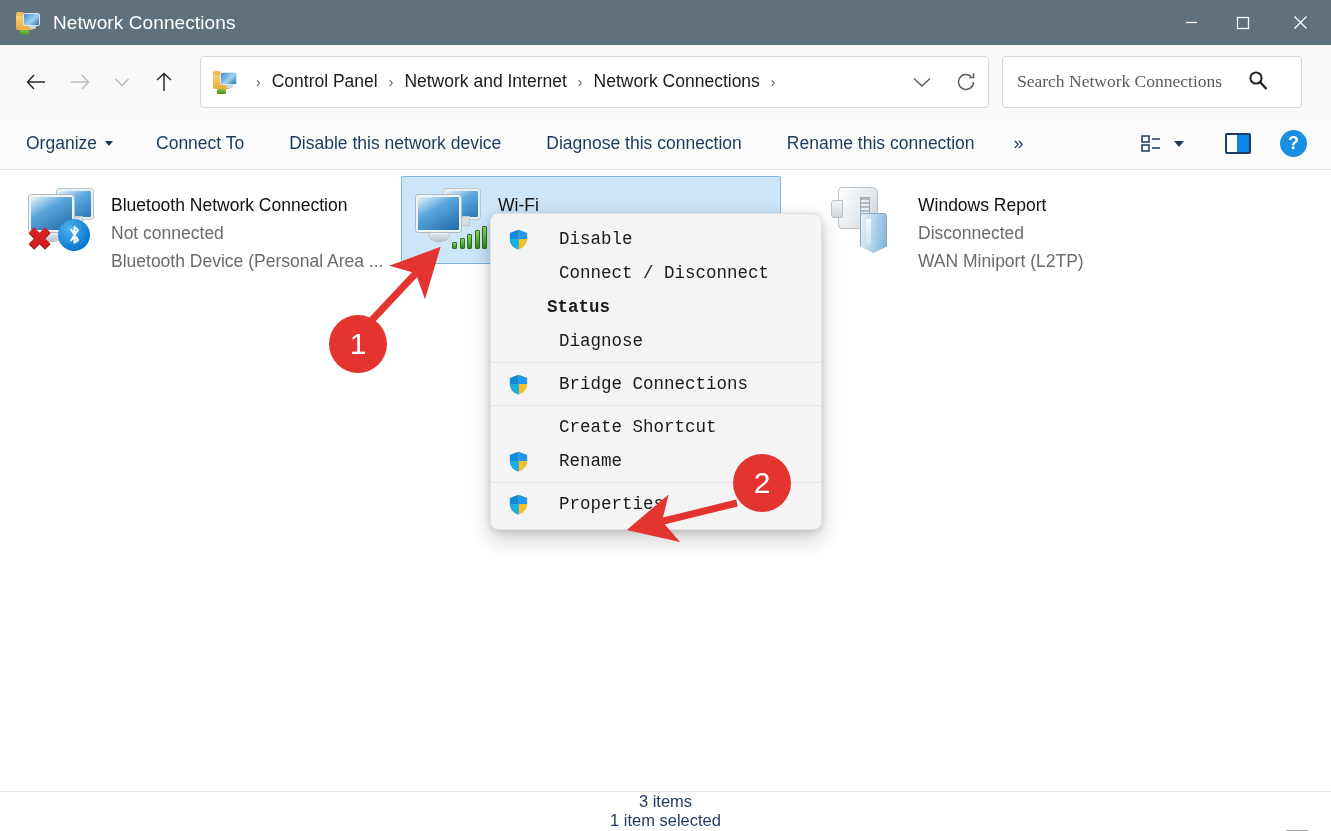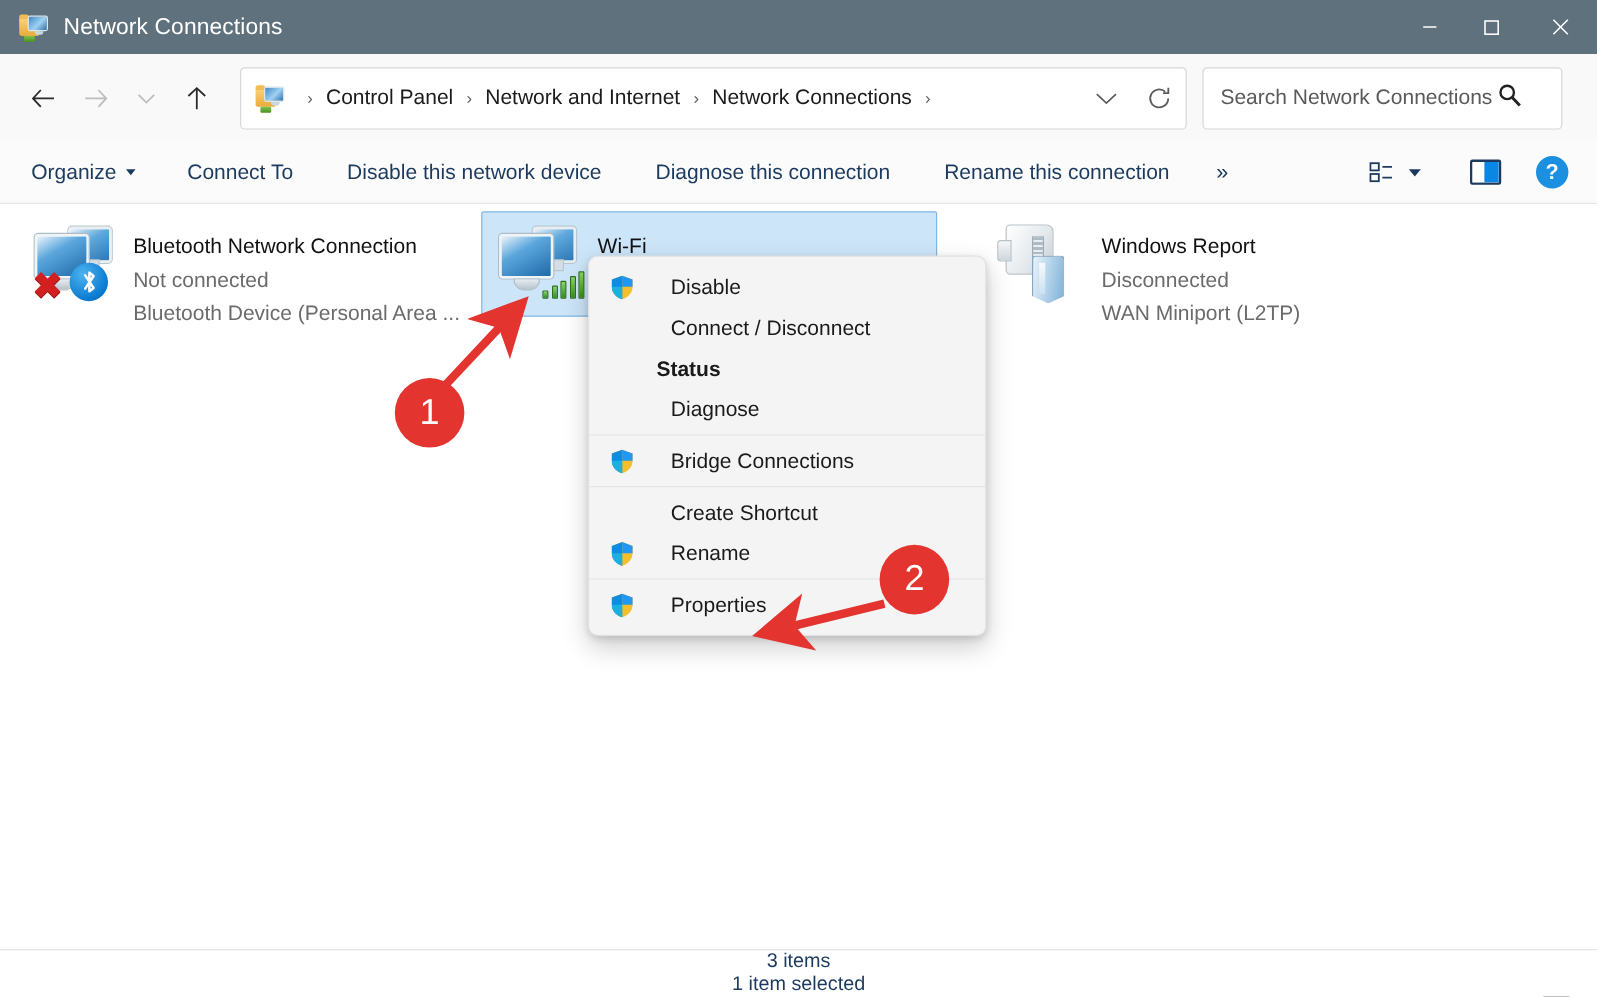--- a/index.html
+++ b/index.html
@@ -110,21 +110,21 @@
   .searchbox {
     margin-left: 13px;
     width: 300px; height: 52px;
     background: #ffffff;
     border: 1px solid #d7d7d7;
     border-radius: 4px;
     display: flex; align-items: center;
   }
   .search-input {
     border: 0; outline: 0; background: transparent;
-    font-family: Liberation Sans, sans-serif;
+    font-family: Liberation Serif, serif;
     font-size: 17.5px; color: #4a4a4a;
     margin-left: 14px; width: 228px;
   }
   .search-input::placeholder { color: #5a5a5a; opacity: 1; }
   .search-icon { color: #222; margin-left: 2px; }
 
   
   .cmdbar {
     position: absolute; top: 118px; left: 0;
     width: 1331px; height: 52px;
@@ -280,20 +280,21 @@
   
   .ctxmenu {
     position: absolute; left: 490px; top: 213px;
     width: 332px;
     background: #f4f4f4;
     border: 1px solid #e2e2e2;
     border-radius: 8px;
     box-shadow: 0 9px 22px rgba(0,0,0,.20), 0 2px 6px rgba(0,0,0,.12);
     padding: 4px 0;
     overflow: hidden;
+    font-family: Liberation Mono, monospace;
   }
   .ctx-group + .ctx-group { border-top: 1px solid #e4e4e4; }
   .ctx-group { padding: 4px 0; }
   .ctx-item {
     height: 34px; display: flex; align-items: center;
     padding-left: 16px;
   }
   .ctx-shield { width: 23px; height: 23px; flex: none; }
   .ctx-spacer { width: 23px; flex: none; }
   .ctx-label {

